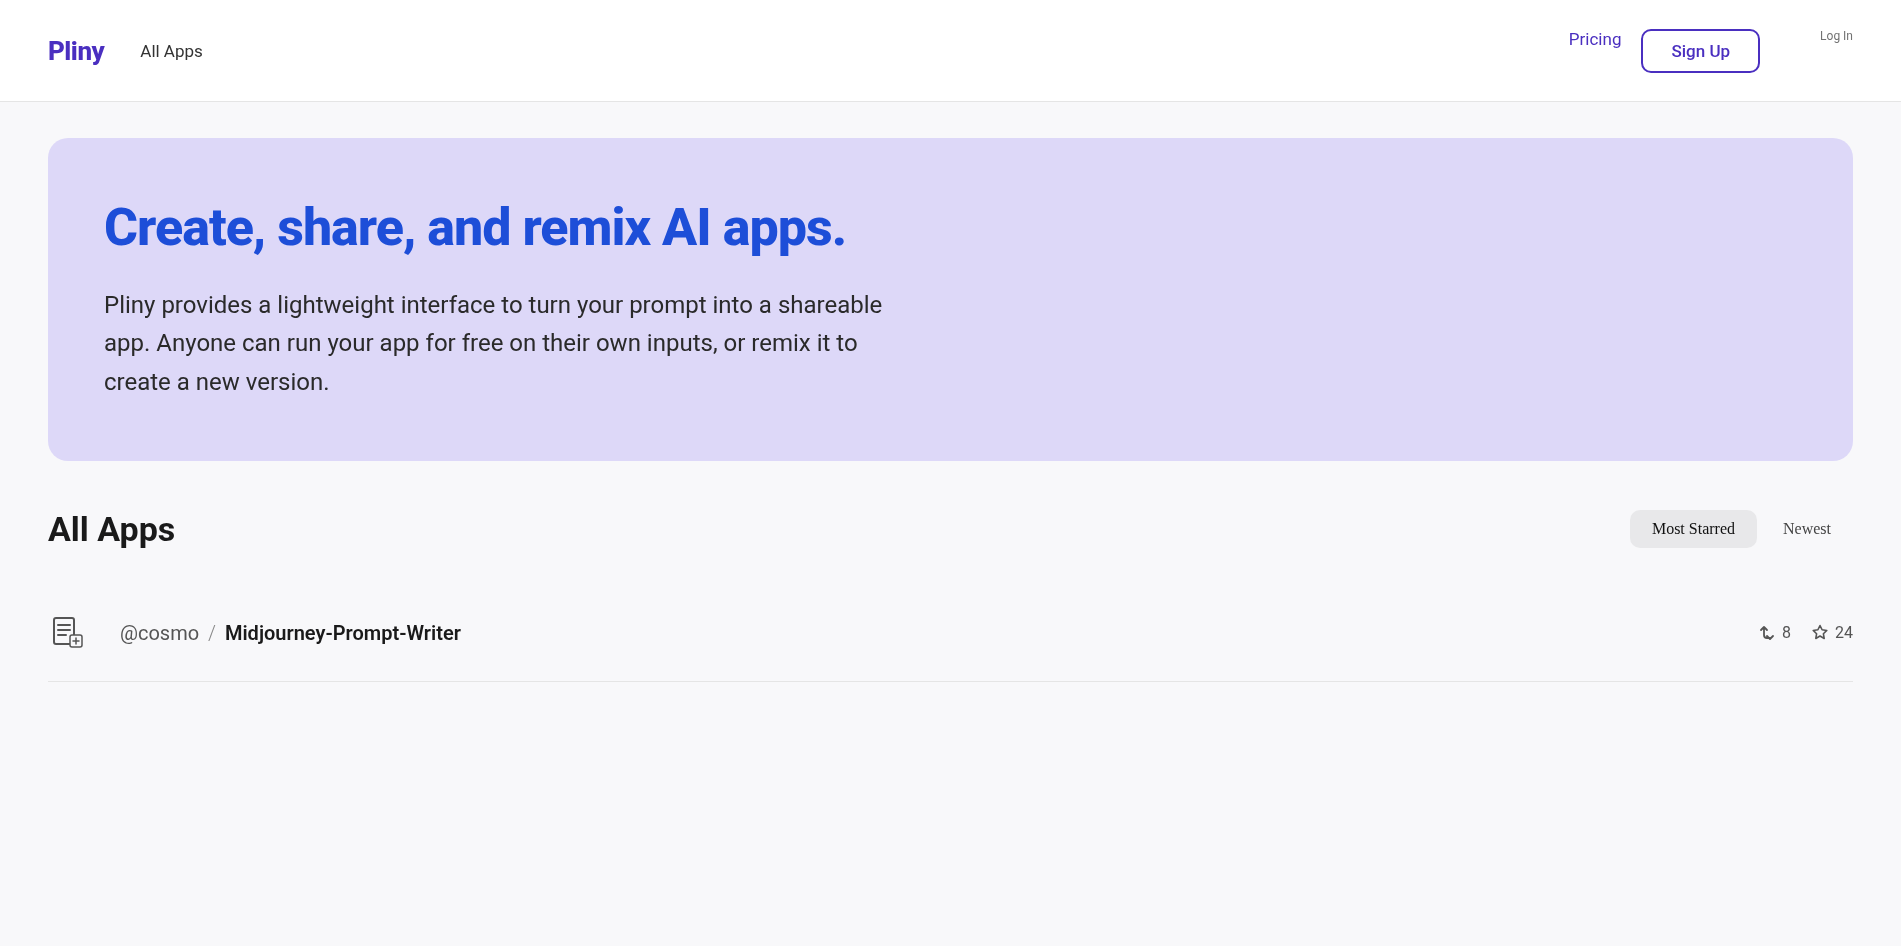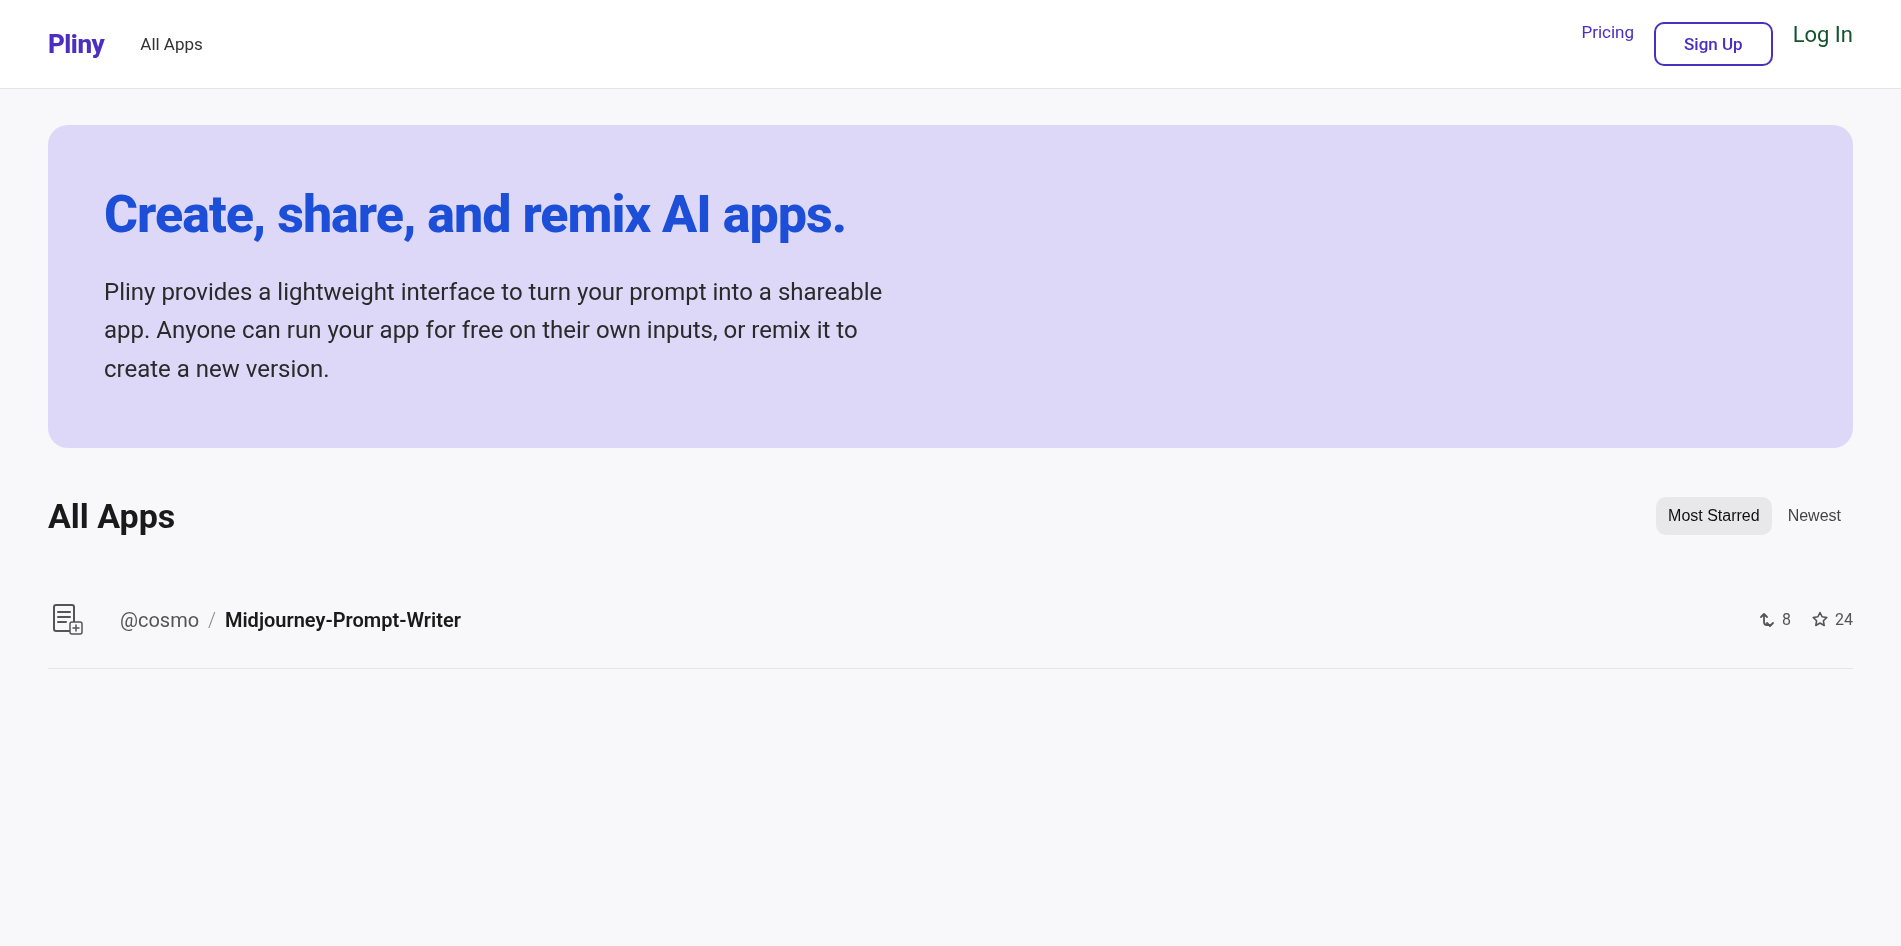--- a/index.html
+++ b/index.html
@@ -16,21 +16,21 @@
     }
 
     
     nav {
       background-color: #ffffff;
       border-bottom: 1px solid #e5e5e5;
       display: flex;
       align-items: center;
       justify-content: space-between;
       padding: 0 48px;
-      height: 89px;
+      height: 102px;
       position: sticky;
       top: 0;
       z-index: 100;
     }
 
     .nav-left {
       display: flex;
       align-items: center;
       gap: 36px;
     }
@@ -69,24 +69,25 @@
       color: #4a2fc0;
       font-size: 17px;
       font-weight: 500;
       padding: 10px 28px;
       border-radius: 10px;
       cursor: pointer;
       font-family: inherit;
     }
 
     .nav-login {
-      font-size: 22px;
-      color: #14532d;
+      font-size: 12px;
+      color: #737373;
       text-decoration: none;
       font-weight: 400;
+      margin-left: 40px;
     }
 
     
     .hero {
       background-color: #ddd8f8;
       border-radius: 20px;
       margin: 36px 48px 0;
       padding: 60px 56px;
     }
 
@@ -126,24 +127,24 @@
 
     .sort-buttons {
       display: flex;
       align-items: center;
       gap: 4px;
     }
 
     .sort-btn {
       font-size: 16px;
       font-weight: 500;
-      padding: 10px 12px;
+      padding: 10px 22px;
       border-radius: 10px;
       cursor: pointer;
-      font-family: Liberation Sans, sans-serif;
+      font-family: Liberation Serif, serif;
       border: none;
       background: transparent;
       color: #444;
       text-align: right;
     }
 
     .sort-btn.active {
       background-color: #e8e8ea;
       color: #111;
     }

